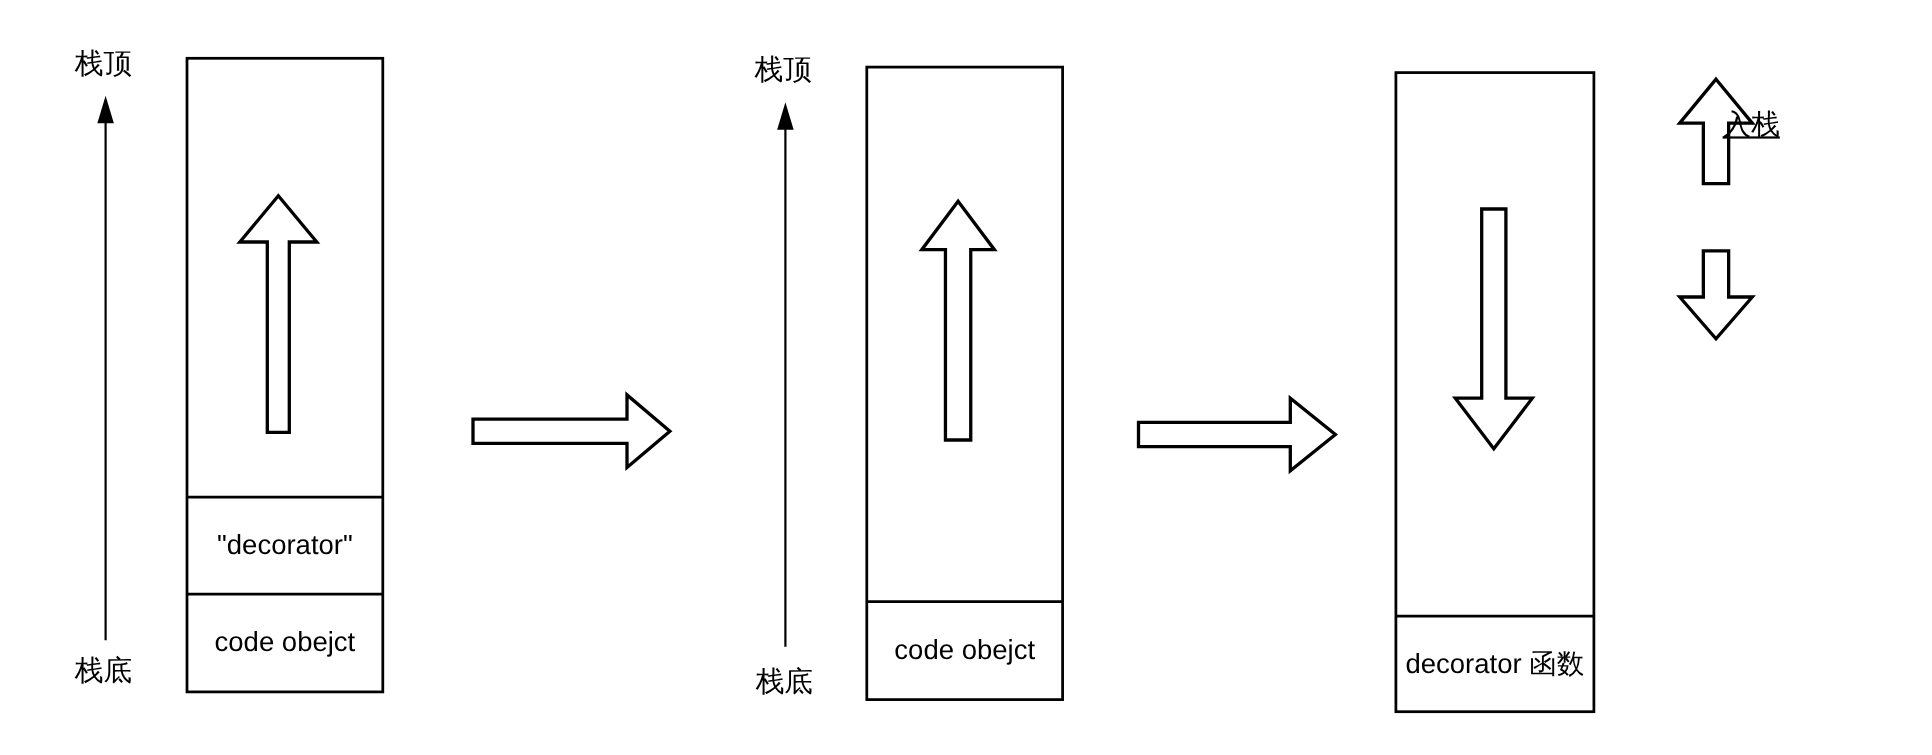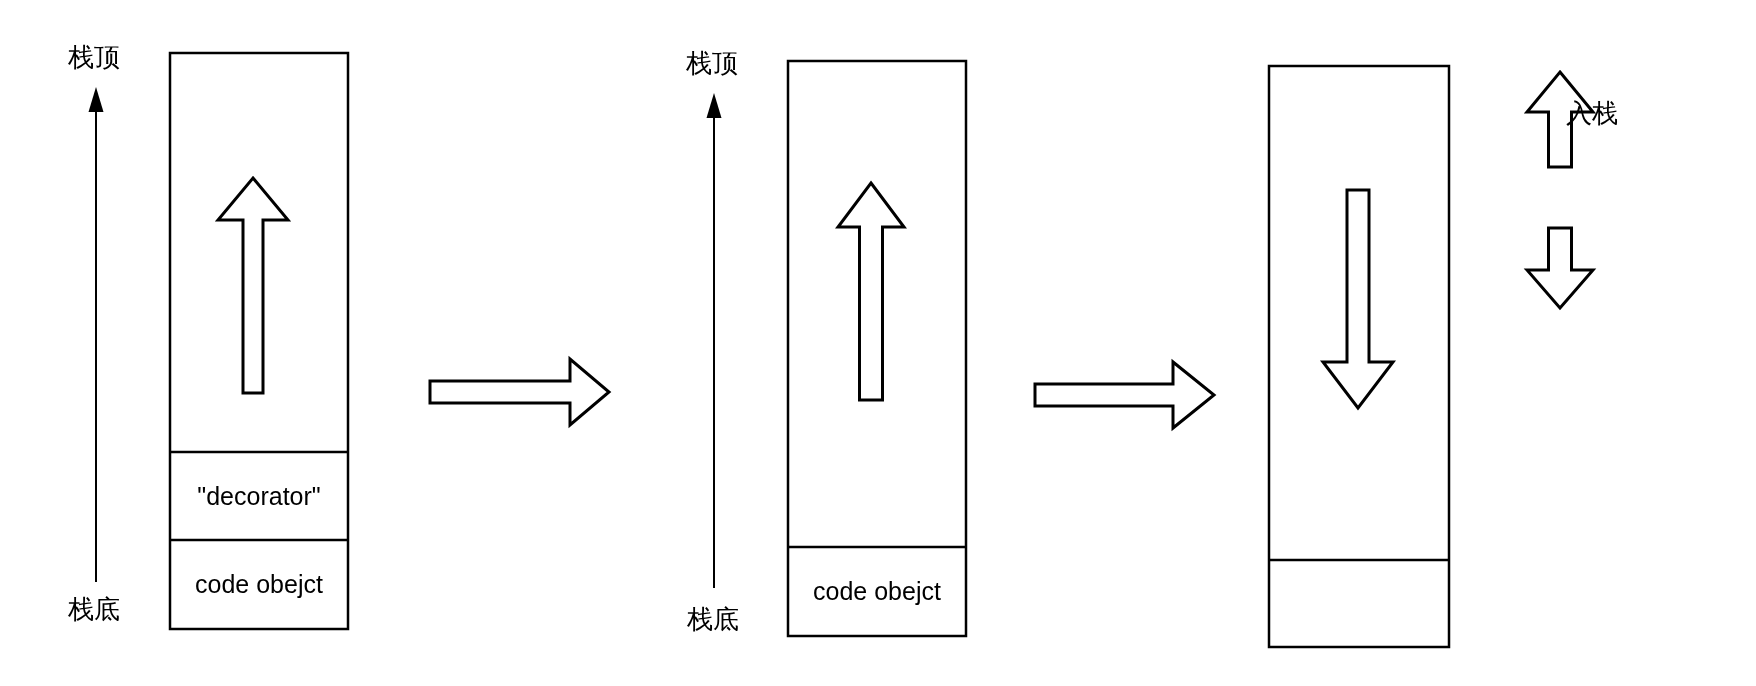--- a/index.html
+++ b/index.html
@@ -96,17 +96,18 @@
   <div class="axis-label" style="left:68px; top:44px;">栈顶</div>
   <div class="axis-label" style="left:68px; top:596px;">栈底</div>
   <div class="axis-label" style="left:686px; top:50px;">栈顶</div>
   <div class="axis-label" style="left:687px; top:606px;">栈底</div>
 
   <div class="cell-label" style="left:170px; top:452px; width:178px; height:88px;">"decorator"</div>
   <div class="cell-label" style="left:170px; top:540px; width:178px; height:89px;">code obejct</div>
 
   <div class="cell-label" style="left:788px; top:547px; width:178px; height:89px;">code obejct</div>
 
+  <div class="cell-label" style="left:1269px; top:560px; width:180px; height:87px;">decorator 函数</div>
 
-  <div class="legend-label" style="left:1566px; top:100px;">入栈</div>
+  <div class="legend-label" style="left:1566px; top:100px;text-decoration:underline;">入栈</div>
   <div class="legend-label" style="left:1668px; top:238px;">出栈</div>
 
 </div>
 
 </body></html>

